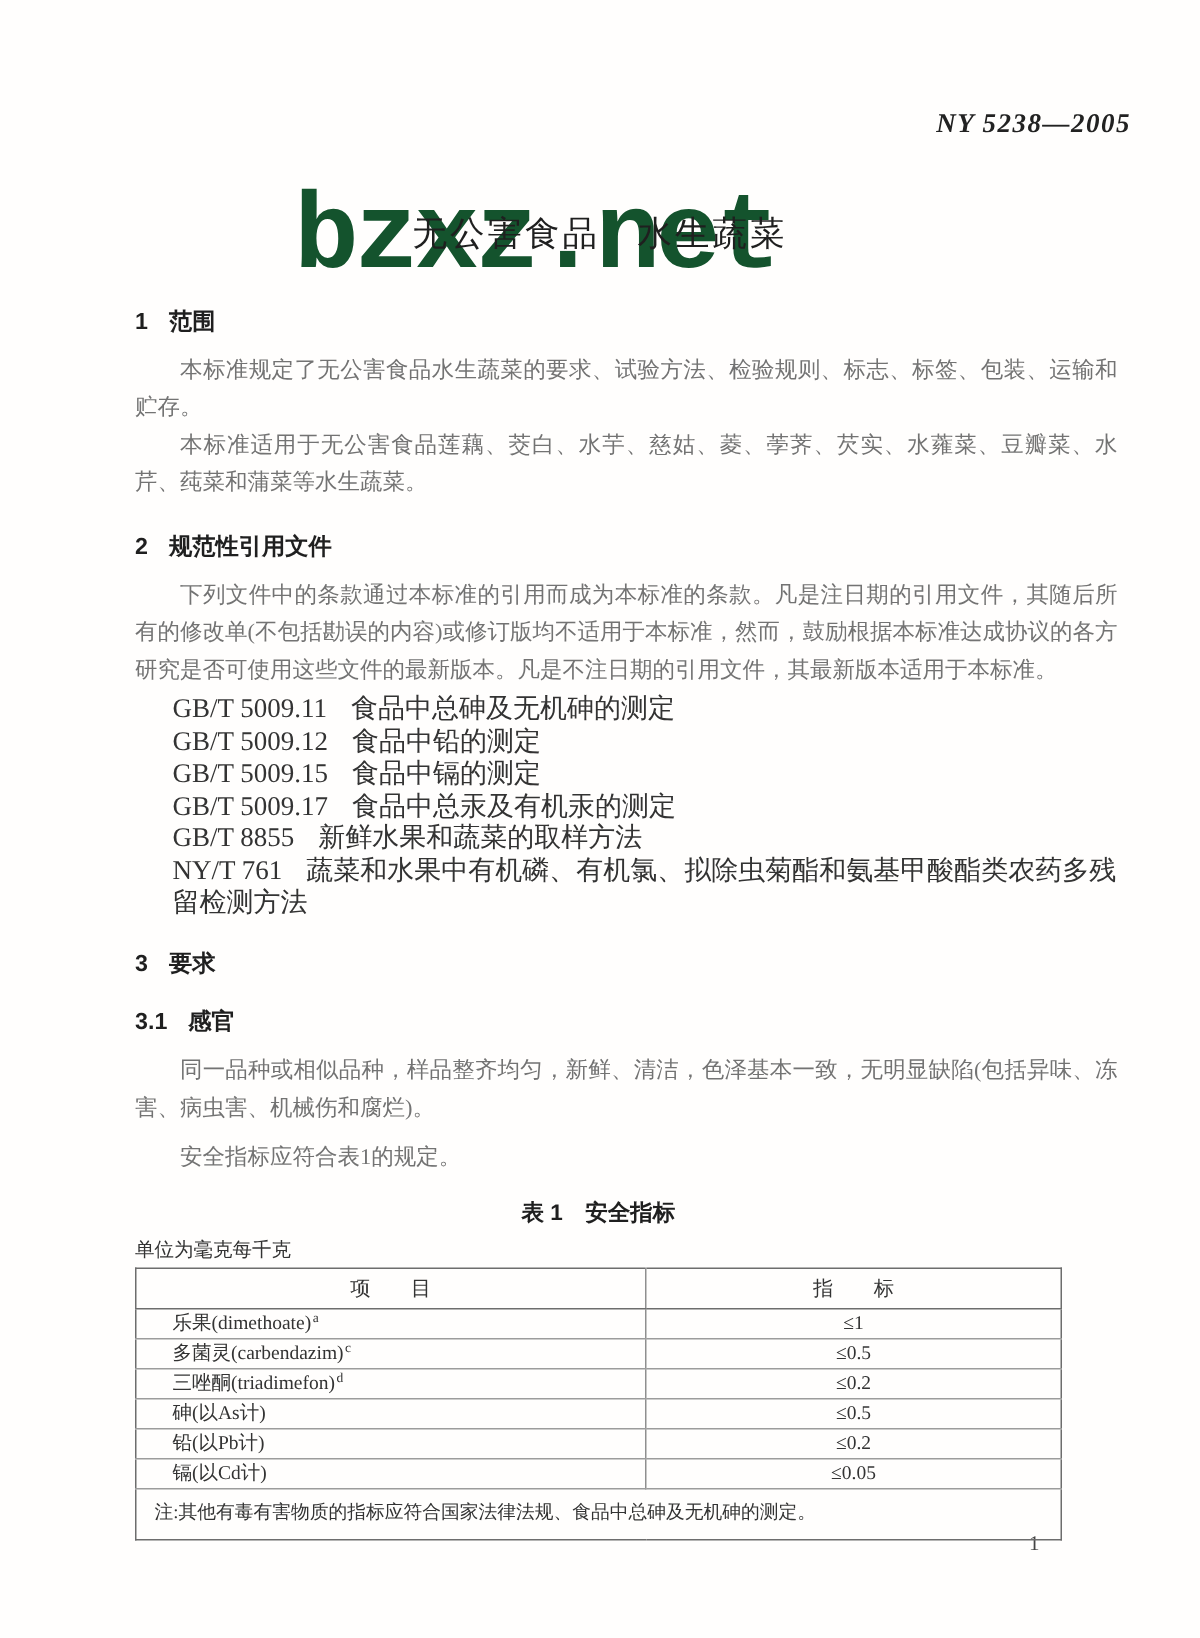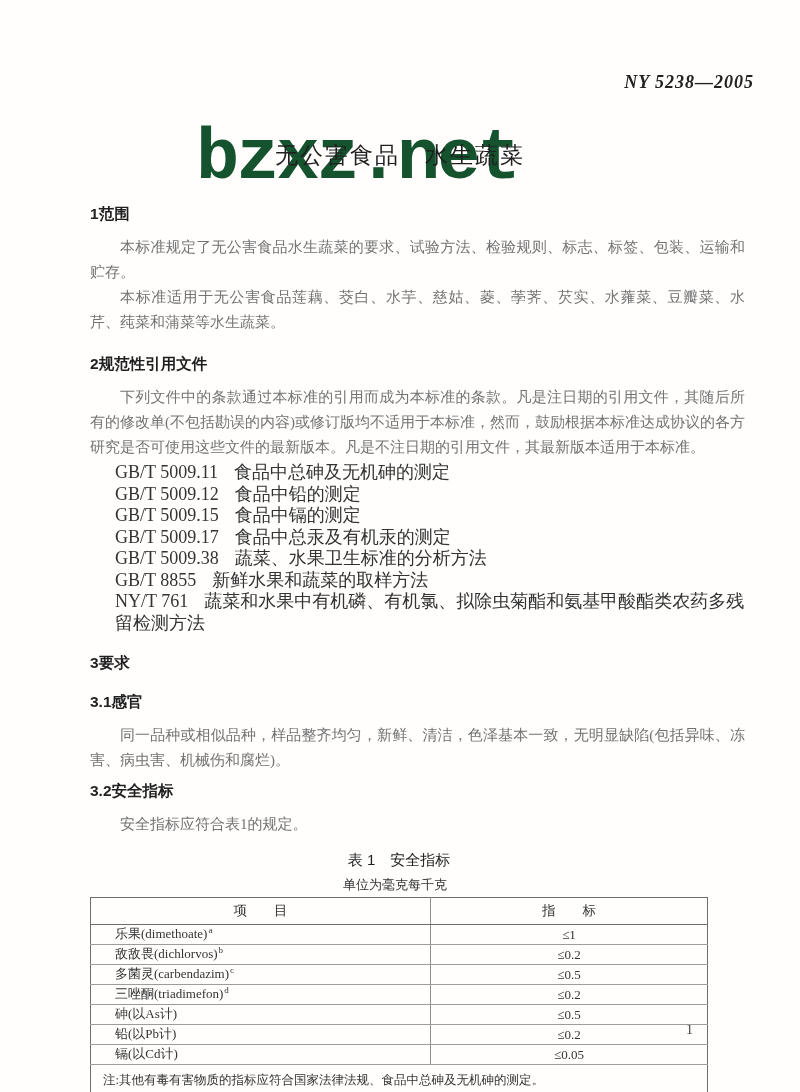--- a/index.html
+++ b/index.html
@@ -24,35 +24,35 @@
     position:absolute; top:140px; left:0; width:100%; z-index:1;
     text-align:center; font-size:23px; font-weight:400; letter-spacing:2px;
     font-family:"Liberation Sans", sans-serif; color:#1f1f1f;
   }
   
   .content { position:absolute; left:90px; top:204px; width:655px; z-index:1; }
   .heading {
     font-family:"Liberation Sans", sans-serif; font-weight:700;
     font-size:15.5px; color:#1f1f1f; margin:0 0 10px 0;
   }
-  .heading .h-label { }
+  .heading .h-label { margin-left:14px; }
   .para {
     margin:0; font-size:15px; line-height:25px; text-align:justify;
     text-indent:2em; color:#737373;
   }
   .ref-list { margin:2px 0 0 0; }
   .ref-line { font-size:18px; line-height:21.5px; padding-left:25px; color:#333; }
   .ref-line .ref-title { margin-left:16px; } .gap-m { height:19px; } .gap-xs { height:8px; }
   
   .tablewrap { width:618px; margin-top:14px; }
   .t-caption {
     text-align:center; font-family:"Liberation Sans", sans-serif;
-    font-weight:400; font-size:15px; color:#1f1f1f; margin-bottom:6px;
+    font-weight:700; font-size:15px; color:#1f1f1f; margin-bottom:6px;
   }
-  .t-unit { text-align:center; font-size:13px; color:#333; padding-right:8px; margin-bottom:3px; }
+  .t-unit { text-align:left; font-size:13px; color:#333; padding-right:8px; margin-bottom:3px; }
   table.t1 { width:618px; border-collapse:collapse; border:1.5px solid #6d6d6d; font-size:13px; color:#333; }
   table.t1 th, table.t1 td { border-bottom:1px solid #9c9c9c; padding:0; }
   table.t1 .c-item { width:315px; border-right:1px solid #8f8f8f; }
   table.t1 thead th { height:26px; font-weight:400; font-size:13.5px; text-align:center; border-bottom:1px solid #6d6d6d; }
   table.t1 tbody td.c-item { padding-left:24px; height:19px; text-align:left; }
   table.t1 tbody td.c-val { text-align:center; }
   table.t1 sup { font-size:9px; margin-left:1px; }
   table.t1 tfoot td.notes { border-bottom:none; padding:5px 10px 8px 12px; }
   .note-line { font-size:12.5px; line-height:20px; color:#333; }
   .fn { font-size:12.5px; line-height:19px; padding-left:8px; color:#333; }
@@ -82,59 +82,51 @@
 
     <div class="heading">
       <span>2</span><span class="h-label">规范性引用文件</span>
     </div>
     <p class="para">下列文件中的条款通过本标准的引用而成为本标准的条款。凡是注日期的引用文件，其随后所有的修改单(不包括勘误的内容)或修订版均不适用于本标准，然而，鼓励根据本标准达成协议的各方研究是否可使用这些文件的最新版本。凡是不注日期的引用文件，其最新版本适用于本标准。</p>
     <div class="ref-list">
       <div class="ref-line"><span>GB/T 5009.11</span><span class="ref-title">食品中总砷及无机砷的测定</span></div>
       <div class="ref-line"><span>GB/T 5009.12</span><span class="ref-title">食品中铅的测定</span></div>
       <div class="ref-line"><span>GB/T 5009.15</span><span class="ref-title">食品中镉的测定</span></div>
       <div class="ref-line"><span>GB/T 5009.17</span><span class="ref-title">食品中总汞及有机汞的测定</span></div>
-      <div class="ref-line"><span>GB/T 5009.38</span><span class="ref-title">蔬菜、水果卫生标准的分析方法</span></div>
       <div class="ref-line"><span>GB/T 8855</span><span class="ref-title">新鲜水果和蔬菜的取样方法</span></div>
       <div class="ref-line"><span>NY/T 761</span><span class="ref-title">蔬菜和水果中有机磷、有机氯、拟除虫菊酯和氨基甲酸酯类农药多残留检测方法</span></div>
     </div>
 
     <div class="gap-m"></div>
 
     <div class="heading">
       <span>3</span><span class="h-label">要求</span>
     </div>
     <div class="gap-xs"></div>
     <div class="heading">
       <span>3.1</span><span class="h-label">感官</span>
     </div>
     <p class="para">同一品种或相似品种，样品整齐均匀，新鲜、清洁，色泽基本一致，无明显缺陷(包括异味、冻害、病虫害、机械伤和腐烂)。</p>
     <div class="gap-xs"></div>
-    <div class="heading">
-      <span>3.2</span><span class="h-label">安全指标</span>
-    </div>
     <p class="para">安全指标应符合表1的规定。</p>
 
     <div class="tablewrap">
       <div class="t-caption">表 1　安全指标</div>
       <div class="t-unit">单位为毫克每千克</div>
       <table class="t1">
         <thead>
           <tr>
             <th class="c-item">项　　目</th>
             <th class="c-val">指　　标</th>
           </tr>
         </thead>
         <tbody>
           <tr>
             <td class="c-item"><span>乐果(dimethoate)</span><sup>a</sup></td>
             <td class="c-val">≤1</td>
-          </tr>
-          <tr>
-            <td class="c-item"><span>敌敌畏(dichlorvos)</span><sup>b</sup></td>
-            <td class="c-val">≤0.2</td>
           </tr>
           <tr>
             <td class="c-item"><span>多菌灵(carbendazim)</span><sup>c</sup></td>
             <td class="c-val">≤0.5</td>
           </tr>
           <tr>
             <td class="c-item"><span>三唑酮(triadimefon)</span><sup>d</sup></td>
             <td class="c-val">≤0.2</td>
           </tr>
           <tr>

